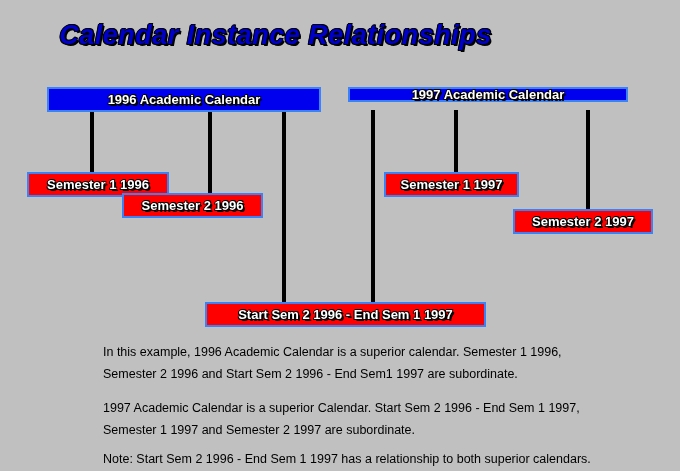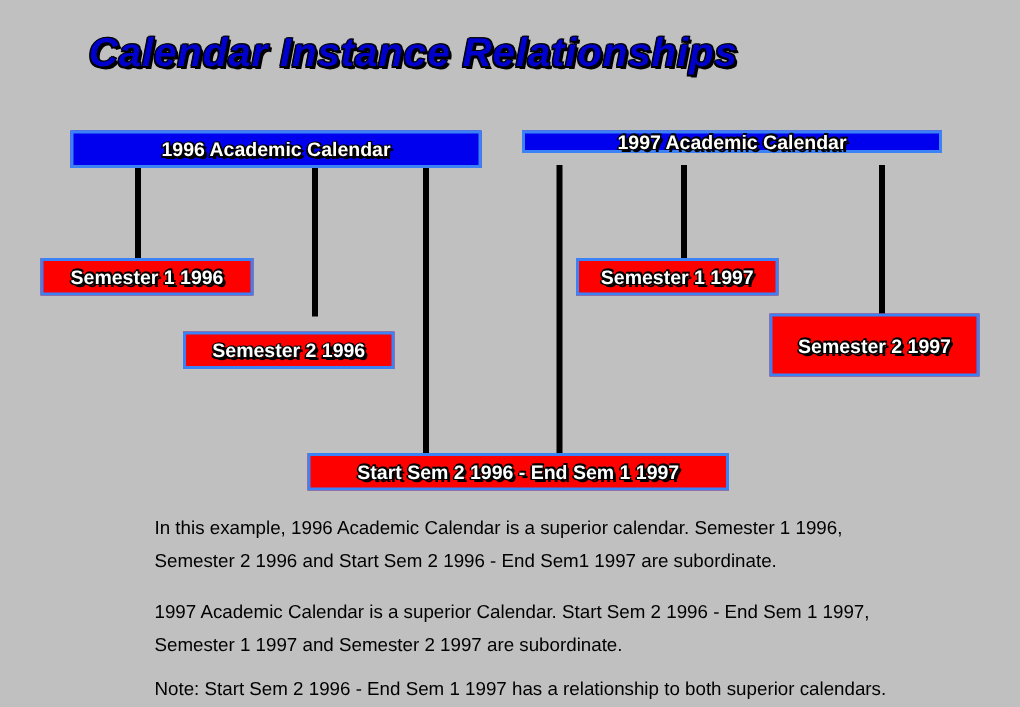--- a/index.html
+++ b/index.html
@@ -106,29 +106,29 @@
   </div>
 
   <div class="node superior" style="left:348px; top:87px; width:280px; height:15px;">
     <span>1997 Academic Calendar</span>
   </div>
 
   <div class="node subordinate" style="left:27px; top:172px; width:142px; height:25px;">
     <span>Semester 1 1996</span>
   </div>
 
-  <div class="node subordinate" style="left:122px; top:221px; width:141px; height:25px;">
+  <div class="node subordinate" style="left:122px; top:193px; width:141px; height:25px;">
     <span>Semester 2 1996</span>
   </div>
 
   <div class="node subordinate" style="left:384px; top:172px; width:135px; height:25px;">
     <span>Semester 1 1997</span>
   </div>
 
-  <div class="node subordinate" style="left:513px; top:209px; width:140px; height:42px;">
+  <div class="node subordinate" style="left:513px; top:209px; width:140px; height:25px;">
     <span>Semester 2 1997</span>
   </div>
 
   <div class="node subordinate" style="left:205px; top:302px; width:281px; height:25px;">
     <span>Start Sem 2 1996 - End Sem 1 1997</span>
   </div>
 
   <div class="note-line" style="left:103px; top:345px;">In this example, 1996 Academic Calendar is a superior calendar.  Semester 1 1996,</div>
   <div class="note-line" style="left:103px; top:367px;">Semester 2 1996 and Start Sem 2 1996 - End Sem1 1997 are subordinate.</div>
 

